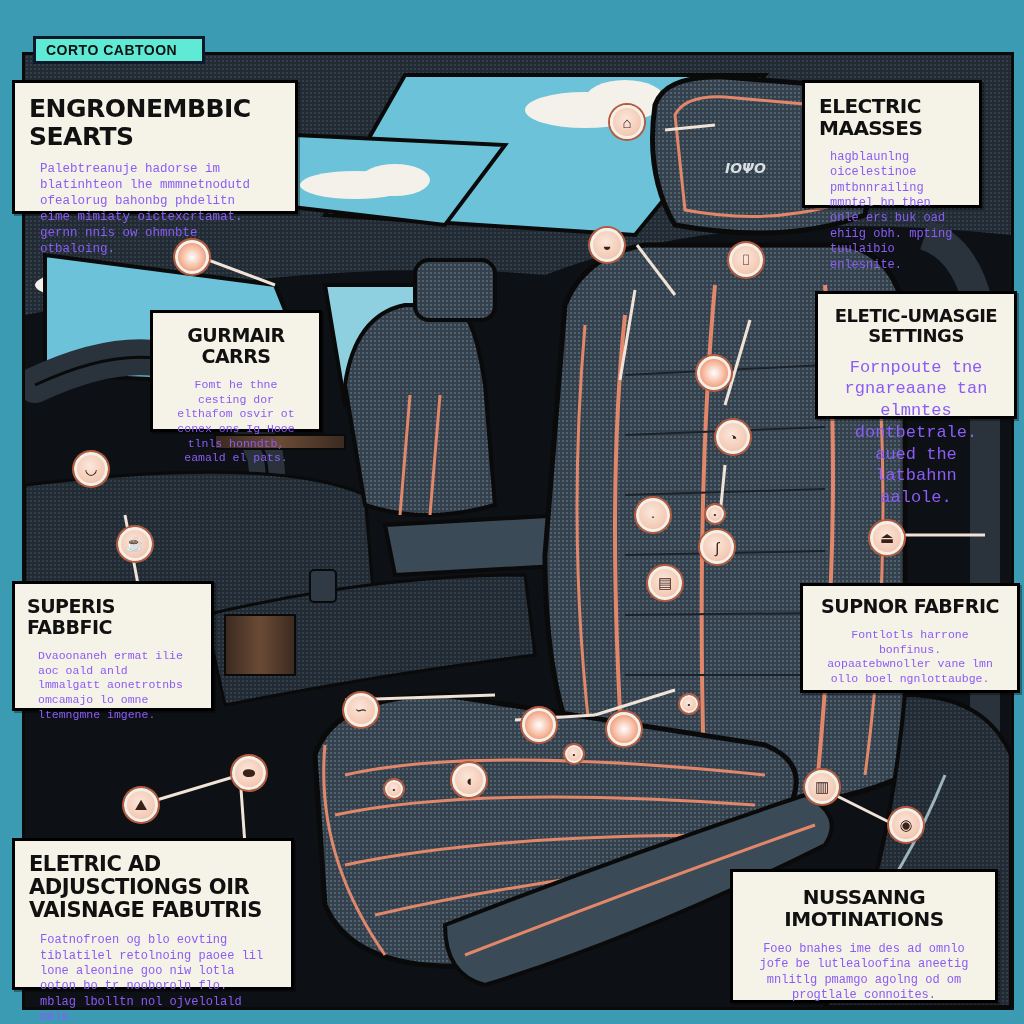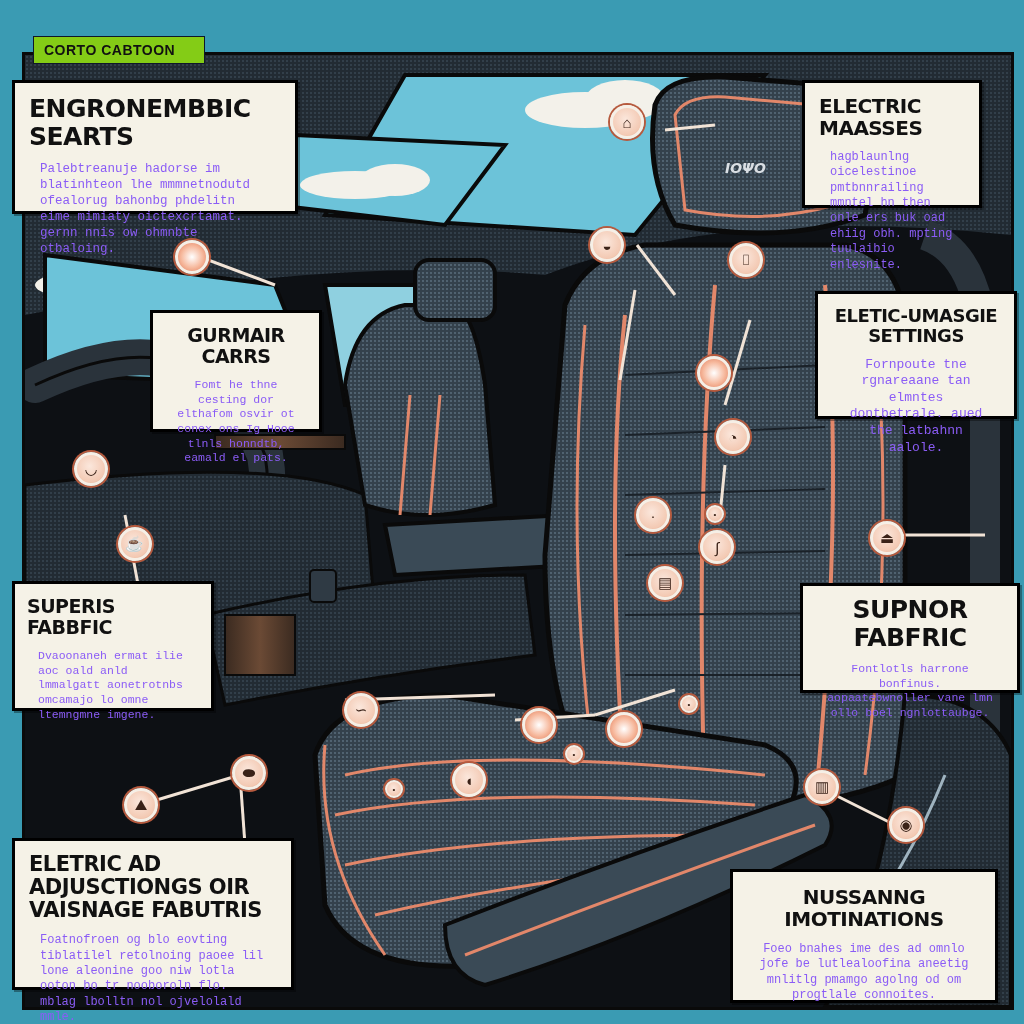--- a/index.html
+++ b/index.html
@@ -11,21 +11,21 @@
   .frame {
     position: absolute; left: 22px; top: 52px; width: 986px; height: 952px;
     background: #f97316; border: 3px solid #0a0a0a;
     overflow: hidden;
   }
   
   svg.scene { position: absolute; left: 0; top: 0; width: 986px; height: 952px; }
 
   .tag {
     position: absolute; left: 33px; top: 36px; width: 172px; height: 28px;
-    background: #84cc16; border: 1px solid #0f172a; box-sizing: border-box;
+    background: #5eead4; border: 3px solid #0f172a; box-sizing: border-box;
     font-weight: bold; font-size: 14px; letter-spacing: 0.5px;
     display: flex; align-items: center; padding-left: 10px; color: #111;
     z-index: 5;
   }
   .card {
     position: absolute; background: #f5f2e7; border: 3px solid #000000;
     box-sizing: border-box; color: #111; z-index: 5;
     box-shadow: 2px 2px 0 rgba(0,0,0,0.35);
   }
   .card h2 {
@@ -40,26 +40,26 @@
   .c1 h2 { font-size: 25px; margin-bottom: 10px; }
   .c1 p { font-size: 12.5px; }
   .c2 { left: 802px; top: 80px; width: 180px; height: 128px; padding: 12px 14px; }
   .c2 h2 { font-size: 20px; margin-bottom: 4px; }
   .c2 p { font-size: 12px; }
   .c3 { left: 150px; top: 310px; width: 172px; height: 122px; padding: 12px 12px; text-align: center; }
   .c3 h2 { font-size: 19px; }
   .c3 p { font-size: 11.5px; }
   .c4 { left: 815px; top: 291px; width: 202px; height: 128px; padding: 12px 12px; text-align: center; }
   .c4 h2 { font-size: 18px; margin-bottom: 4px; }
-  .c4 p { font-size: 13px; }
+  .c4 p { font-size: 17px; }
   .c5 { left: 12px; top: 581px; width: 202px; height: 130px; padding: 12px 12px; }
   .c5 h2 { font-size: 19px; margin-bottom: 6px; }
   .c5 p { font-size: 11.5px; }
   .c6 { left: 800px; top: 583px; width: 220px; height: 110px; padding: 10px 12px; text-align: center; }
-  .c6 h2 { font-size: 25px; margin-bottom: 6px; }
+  .c6 h2 { font-size: 19px; margin-bottom: 6px; }
   .c6 p { font-size: 11.5px; }
   .c7 { left: 12px; top: 838px; width: 282px; height: 152px; padding: 12px 14px; }
   .c7 h2 { font-size: 21px; margin-bottom: 6px; }
   .c7 p { font-size: 12px; }
   .c8 { left: 730px; top: 869px; width: 268px; height: 134px; padding: 14px 14px; text-align: center; }
   .c8 h2 { font-size: 20px; margin-bottom: 12px; }
   .c8 p { font-size: 12px; }
 
   .pin {
     position: absolute; width: 34px; height: 34px; border-radius: 50%;

